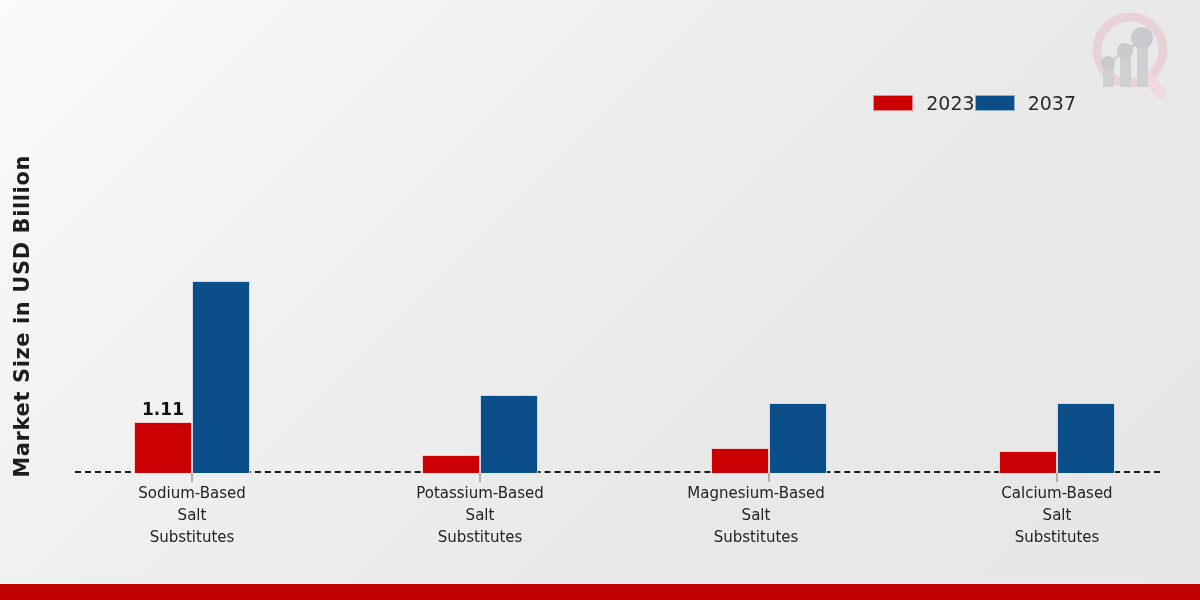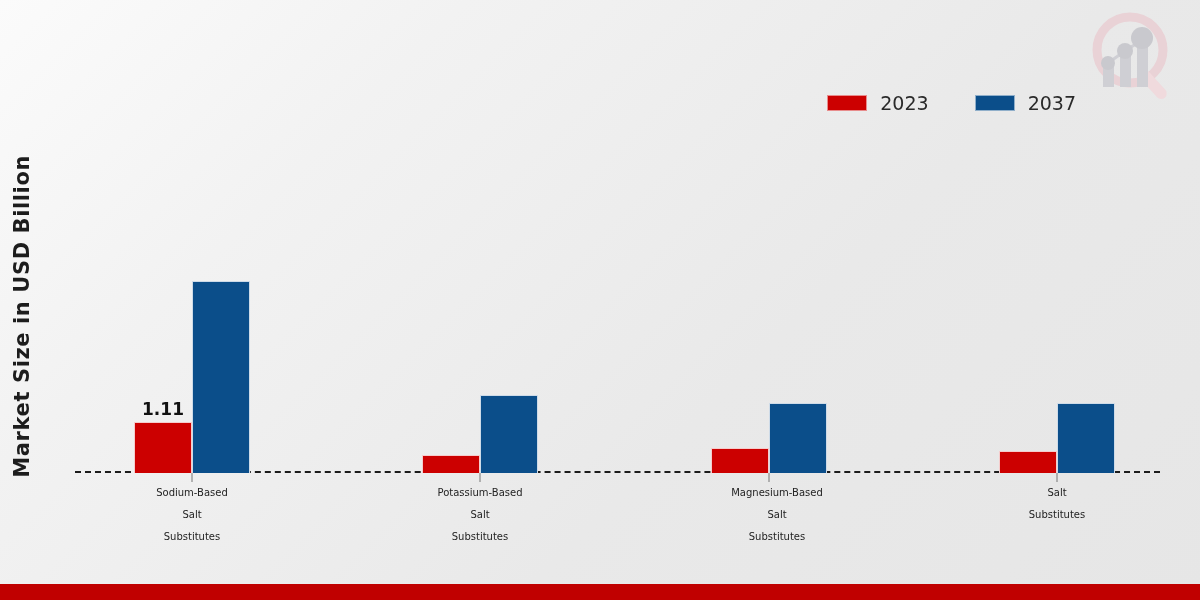--- a/index.html
+++ b/index.html
@@ -46,21 +46,20 @@
     font-family: "DejaVu Sans", sans-serif;
   }
 
   
   #legend {
     position: absolute;
     right: 124px;
     top: 92px;
     display: flex;
     align-items: center;
-    gap: 46px;
   }
   .legend-item {
     display: flex;
     align-items: center;
     gap: 13px;
   }
   .legend-swatch {
     width: 40px;
     height: 16px;
     display: block;
@@ -148,21 +147,21 @@
     color: #111;
     white-space: nowrap;
     font-family: "DejaVu Sans", sans-serif;
   }
 
   
   .cat-label {
     position: absolute;
     top: 482px;
     text-align: center;
-    font-size: 10px;
+    font-size: 15px;
     line-height: 22px;
     color: #232323;
     width: 220px;
     font-family: "DejaVu Sans", sans-serif;
   }
 
   
   #bottom-bar {
     position: absolute;
     left: 0;
@@ -241,26 +240,27 @@
       <div class="cat-label" style="left: 82px;">
         <div>Sodium-Based</div>
         <div>Salt</div>
         <div>Substitutes</div>
       </div>
       <div class="cat-label" style="left: 370px;">
         <div>Potassium-Based</div>
         <div>Salt</div>
         <div>Substitutes</div>
       </div>
-      <div class="cat-label" style="left: 667px;">
+      <div class="cat-label" style="left: 646px;">
         <div>Magnesium-Based</div>
         <div>Salt</div>
         <div>Substitutes</div>
       </div>
       <div class="cat-label" style="left: 947px;">
+        <div>Calcium-Based</div>
         <div>Salt</div>
         <div>Substitutes</div>
       </div>
     </div>
 
   <div id="bottom-bar" style="background: rgb(192, 0, 0);"></div>
 
 </div>
 
 </body></html>

